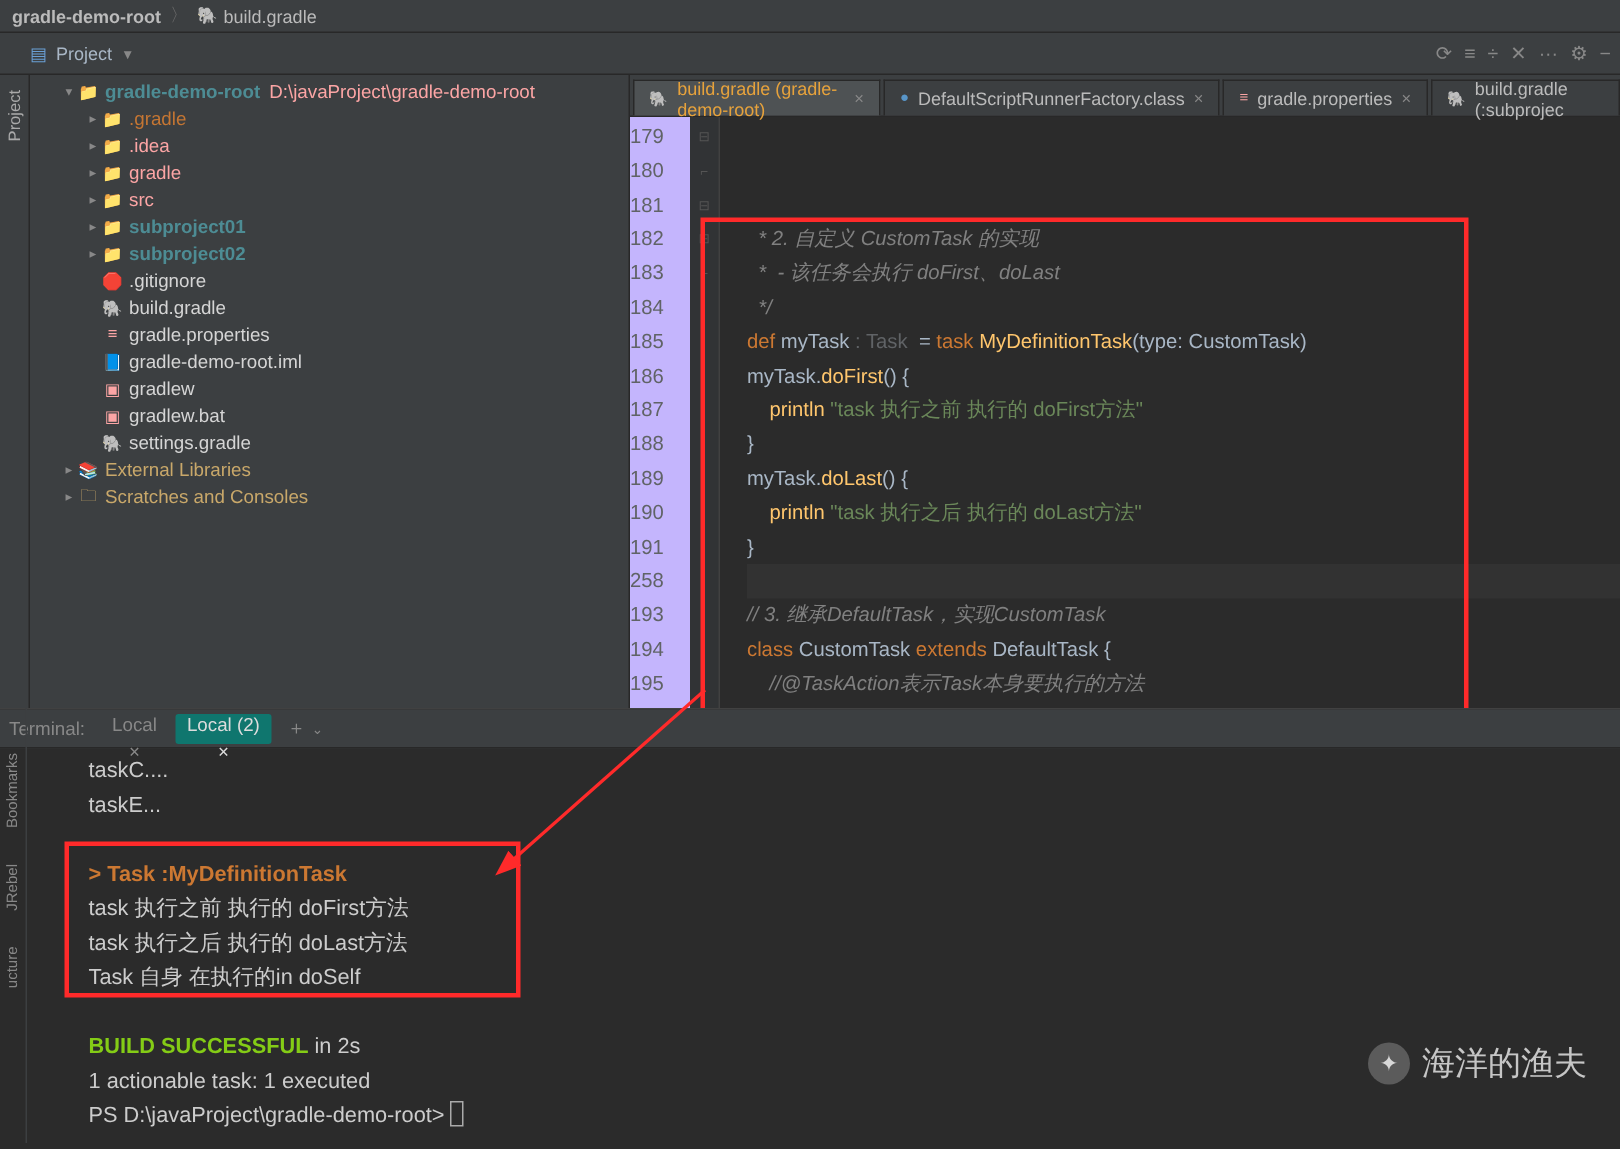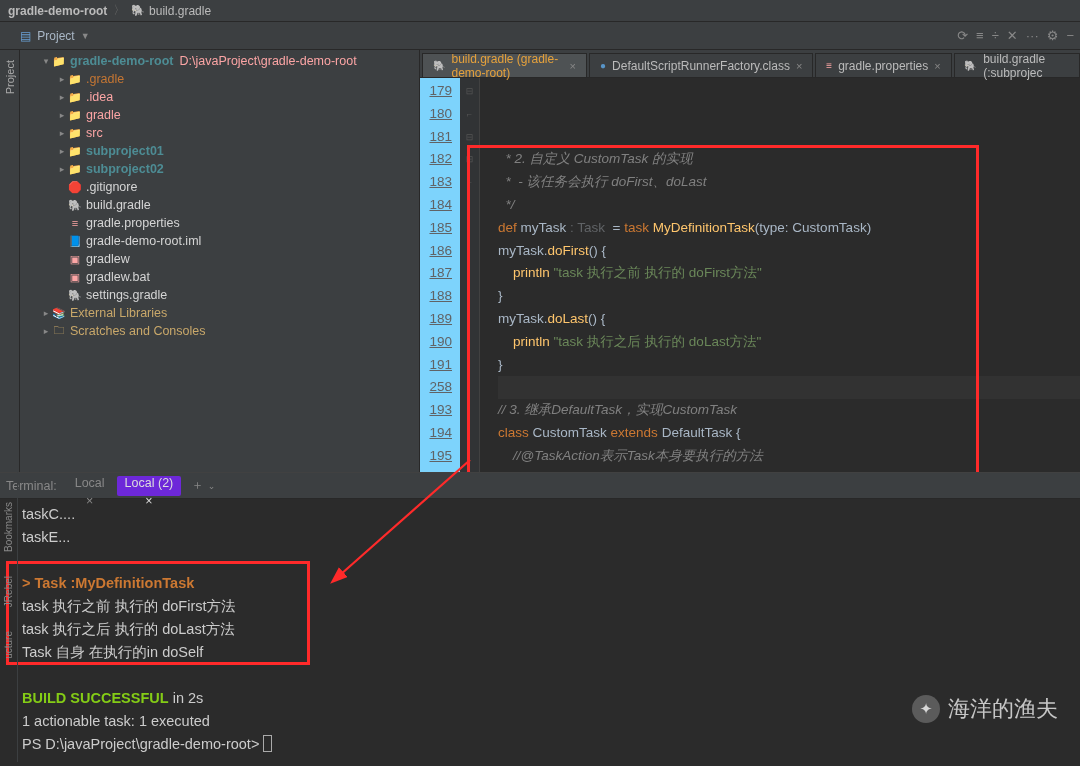--- a/index.html
+++ b/index.html
@@ -29,38 +29,38 @@
   .fc-gray { color:#fca5a5;}
   .bold { font-weight:bold; }
 
   .editor-area { flex: 1; background: #2b2b2b; display: flex; flex-direction: column; overflow: hidden;}
   .editor-tabs { height: 28px; background: #3c3f41; display: flex; align-items: flex-end; border-bottom: 1px solid #282828; font-size:12px;}
   .etab { height: 24px; display: flex; align-items: center; padding: 0 10px; gap:6px; border:1px solid #282828; border-bottom:none; background:#3c3f41; color:#bbb; margin-left:2px;}
   .etab.active { background:#4e5254; color:#e6a23c;}
   .etab .close { color:#888; font-size:11px;}
   .etab .ico { font-size:10px;}
   .editor-body { flex:1; display:flex; overflow:hidden; position:relative;}
-  .gutter { width: 40px; background:#7dd3fc; color:#606366; text-align:right; padding:2px 8px 0 0; font-family:Consolas,monospace; font-size:13.5px; line-height:22.8px;text-decoration:underline;}
+  .gutter { width: 40px; background:#c4b5fd; color:#606366; padding:2px 8px 0 0; font-family:Consolas,monospace; font-size:13.5px; line-height:22.8px;}
   .gutter-fold { width:20px; background:#313335;  border-right: 1px solid #414141; color:#555; font-family:Consolas,monospace; font-size:9px; line-height:22.8px; text-align:center; padding-top:2px;}
   .code { flex:1; padding:2px 0 0 18px; font-family:Consolas,monospace; font-size:13.5px; line-height:22.8px; white-space:pre; position:relative;}
   .code .line.cur { background:#323232;}
   .c-kw { color:#cc7832;}
   .c-id { color:#a9b7c6;}
   .c-hint { color:#606366; }
   .c-fn { color:#ffc66d;}
   .c-str{ color:#6a8759;}
   .c-com{ color:#808080; font-style:italic;}
   .c-ann{ color:#bbb529; font-style:italic;}
   .red-box { position:absolute; border:3px solid #ff2a2a; pointer-events:none;}
 
   .terminal-pane { background:#2b2b2b; border-top:1px solid #414141;}
   .term-tabs { height:26px; display:flex; align-items:center; gap:4px; padding:0 6px; color:#888; background:#3c3f41; border-bottom:1px solid #282828; font-size:12.5px;}
   .ttab { height:20px; display:flex; align-items:center; padding:0 8px; gap:4px; border-radius:2px;flex-direction:column;}
-  .ttab.active{ background:#6d28d9; color:#ddd;}
-  .term-body { padding: 4px 12px 6px 22px; font-family:Consolas,monospace; font-size:14.5px; line-height:23px; color:#bbb; position:relative;}
+  .ttab.active{ background:#0f766e; color:#ddd;}
+  .term-body { padding: 4px 12px 6px 22px; font-family:Consolas,monospace; font-size:14.5px; line-height:23px; color:#bbb; position:relative;margin-left:37px;}
   .t-orange{ color:#cc7832;}
   .t-green{ color:#84cc16;}
   .t-white{ color:#ccc;}
   .term-side { position:absolute; left:0; top:0; width:18px; height:100%; border-right:1px solid #3c3f41; display:flex; flex-direction:column; align-items:center; gap:18px; color:#888; font-size:10px; padding-top:30px;}
   .side-rot2 { writing-mode: vertical-rl; transform: rotate(180deg);}
 
   .watermark { position:absolute; right:22px; bottom:42px; display:flex; align-items:center; gap:8px; color:#e8e8e8; font-size:22px; opacity:0.82; font-family: "PingFang SC","Microsoft YaHei",sans-serif;}
   .wm-icon { width:28px; height:28px; border-radius:50%; background:#666; display:flex; align-items:center; justify-content:center; color:#fff; font-size:15px;}
 
   svg.arrow { position:absolute; pointer-events:none; overflow:visible;}

